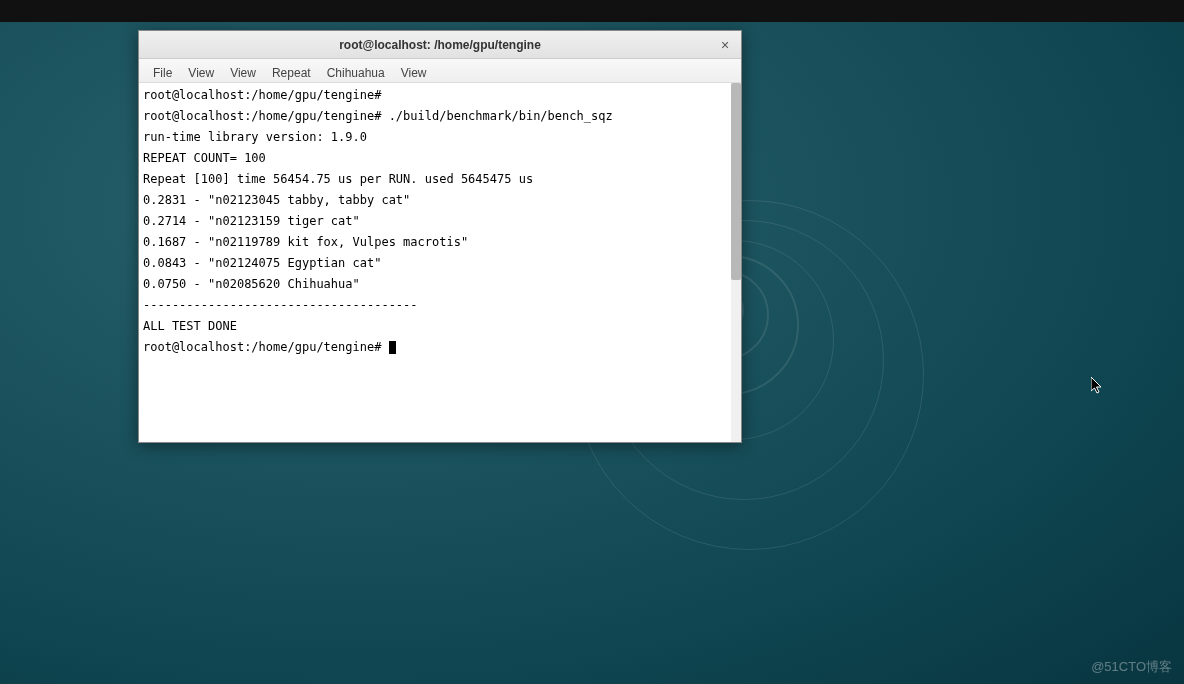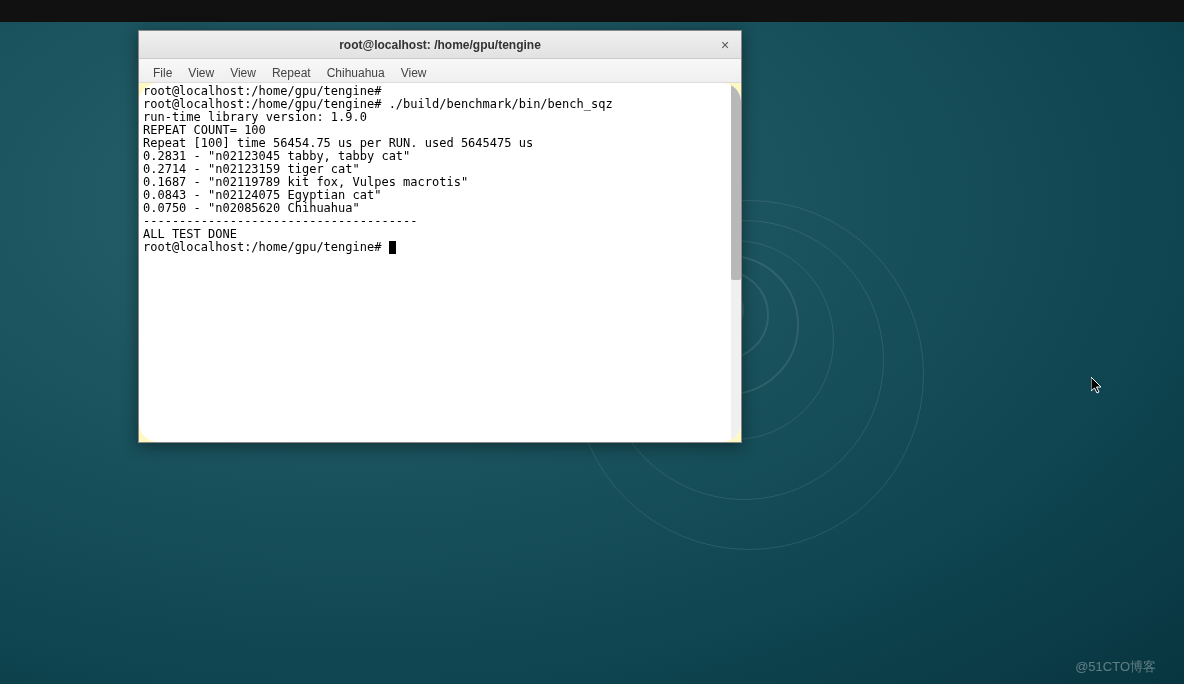--- a/index.html
+++ b/index.html
@@ -88,26 +88,25 @@
     .menubar .menu-item {
       padding: 2px 8px;
       cursor: pointer;
     }
     .terminal-body {
       flex: 1;
       background: #ffffff;
       padding: 2px 4px;
       font-family: "DejaVu Sans Mono", "Liberation Mono", monospace;
       font-size: 12px;
-      line-height: 13px;
+      line-height: 21px;
       color: #000000;
       white-space: pre;
       overflow: hidden;
       position: relative;
-      border-radius: 19px;
     }
     .terminal-body .scrollbar {
       position: absolute;
       right: 0;
       top: 0;
       width: 10px;
       height: 100%;
       background: #f0f0f0;
     }
     .terminal-body .scrollbar-thumb {
@@ -121,21 +120,21 @@
     }
     .cursor-block {
       display: inline-block;
       width: 7px;
       height: 13px;
       background: #000;
       vertical-align: text-bottom;
     }
     .watermark {
       position: absolute;
-      right: 28px;
+      right: 12px;
       bottom: 8px;
       font-size: 13px;
       color: rgba(255,255,255,0.35);
       margin-left: 10px;
     }
     .mouse-cursor {
       position: absolute;
       left: 1091px;
       top: 377px;
       pointer-events: none;

